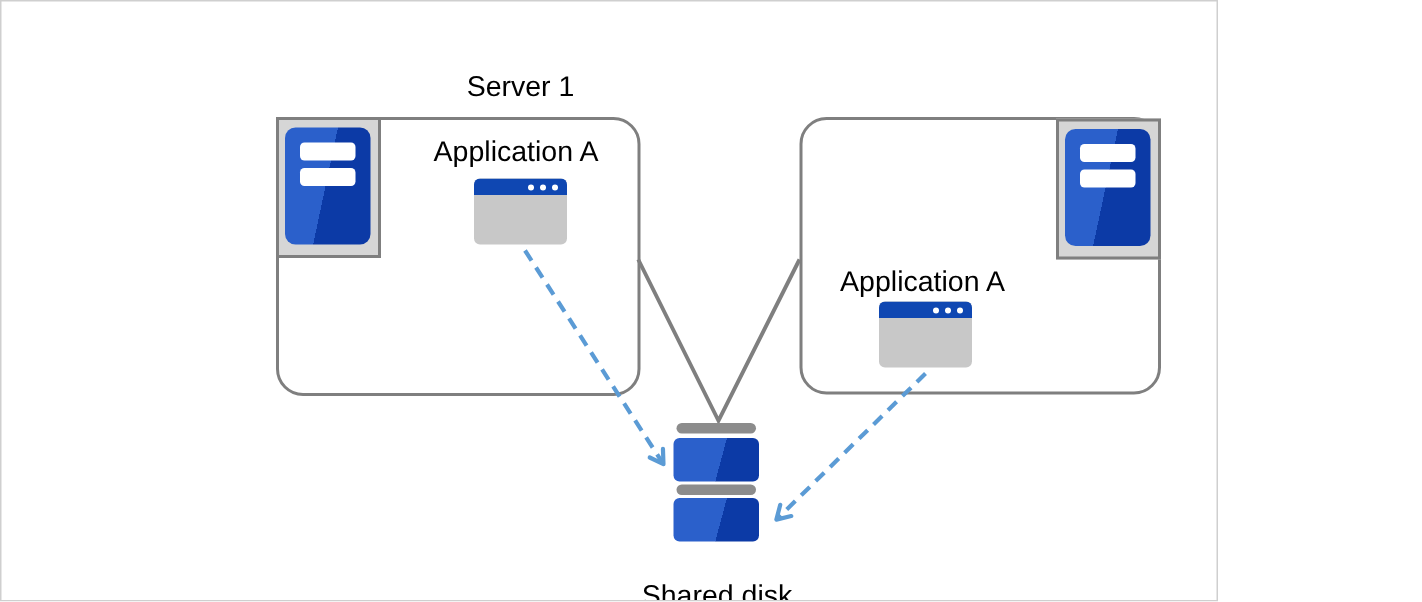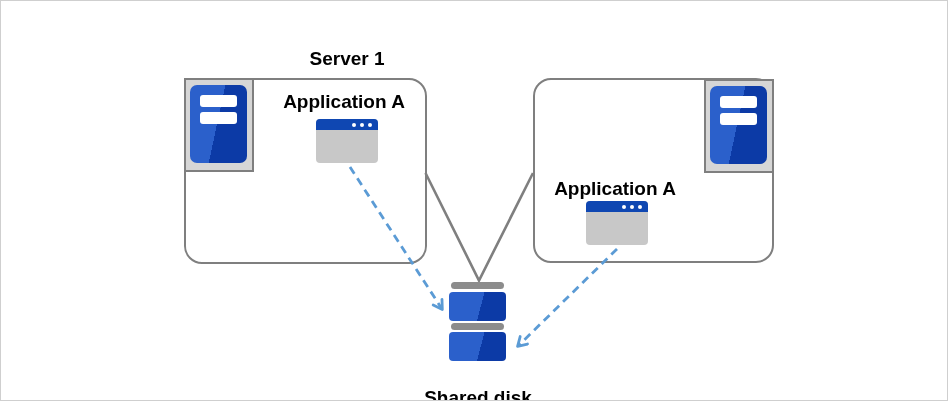--- a/index.html
+++ b/index.html
@@ -1,25 +1,24 @@
 <!DOCTYPE html>
 <html><head>
 <meta charset="utf-8">
 <style>
   html,body{margin:0;padding:0;background:#fff;}
   .canvas{
     position:relative;
-    width:948px;height:401px;
+    width:812px;height:401px;
     box-sizing:border-box;
     background:#ffffff;
     border:1px solid #cfcfcf;
     font-family:"Liberation Sans", sans-serif;
     color:#000;
     overflow:hidden;
-    font-weight:bold;
   }
   .label{
     position:absolute;
     font-size:19px;
     line-height:22px;
     white-space:nowrap;
     transform:translateX(-50%);
   }
   .group-box{
     position:absolute;

